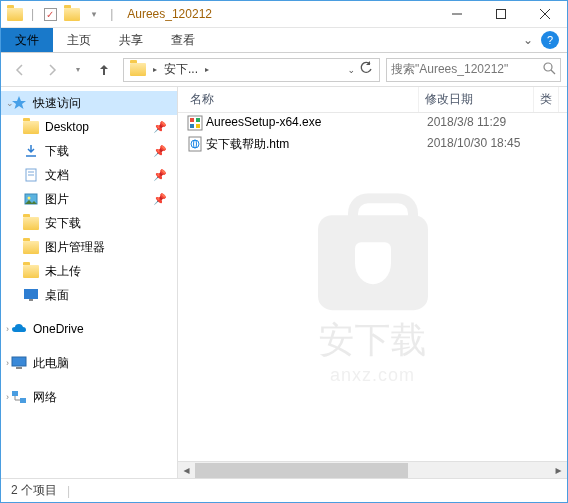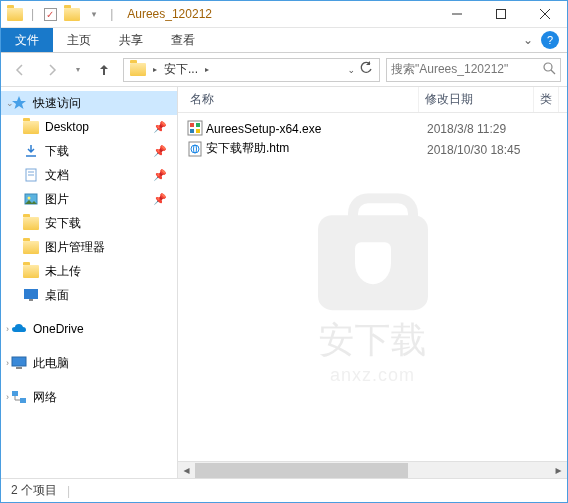--- a/index.html
+++ b/index.html
@@ -7,21 +7,21 @@
 .window { border: 1px solid #4a9de0; width: 568px; height: 503px; display: flex; flex-direction: column; position: relative; }
 .titlebar { height: 27px; background: #fff; display: flex; align-items: center; border-bottom: 1px solid #e5e5e5; }
 .title-icons { display: flex; align-items: center; gap: 6px; padding: 0 6px; }
 .ti { width: 16px; height: 16px; display: flex; align-items: center; justify-content: center; }
 .title-sep { color: #aaa; margin: 0 2px; }
 .title-text { margin-left: 6px; color: #a16207; }
 .win-controls { margin-left: auto; display: flex; }
 .wc { width: 44px; height: 27px; display: flex; align-items: center; justify-content: center; color: #333; }
 .ribbon-tabs { height: 25px; display: flex; align-items: stretch; background: #fff; border-bottom: 1px solid #d0d0d0; }
 .tab { padding: 0 14px; display: flex; align-items: center; color: #333; cursor: pointer; }
-.tab.file { background: #1979ca; color: #ffffff; text-align: center; }
+.tab.file { background: #1979ca; color: #000000; text-align: center; }
 .ribbon-right { margin-left: auto; display: flex; align-items: center; gap: 8px; padding-right: 8px; }
 .expand-btn { color: #666; }
 .help-btn { width: 18px; height: 18px; border-radius: 50%; background: #1e88e5; color: #fff; display: flex; align-items: center; justify-content: center; font-size: 11px; }
 .navbar { height: 34px; display: flex; align-items: center; gap: 6px; padding: 0 6px; border-bottom: 1px solid #e0e0e0; }
 .nav-arrow { width: 26px; height: 26px; display: flex; align-items: center; justify-content: center; color: #999; border-radius: 2px; }
 .nav-arrow.enabled { color: #555; }
 .breadcrumb { flex: 1; height: 24px; border: 1px solid #ccc; background: #fff; display: flex; align-items: center; padding: 0 2px; }
 .bc-item { padding: 0 4px; height: 22px; display: flex; align-items: center; color: #333; }
 .bc-chev { color: #555; font-size: 8px; padding: 0 3px; }
 .bc-dd { margin-left: auto; display: flex; align-items: center; gap: 4px; padding-right: 4px; }
@@ -36,21 +36,21 @@
 .side-icon { width: 16px; height: 16px; display: flex; align-items: center; justify-content: center; }
 .side-label { color: #000; }
 .pin { margin-left: auto; margin-right: 10px; color: #888; font-size: 11px; }
 .side-group-gap { height: 10px; }
 .main { flex: 1; display: flex; flex-direction: column; overflow: hidden; }
 .columns { height: 26px; display: flex; align-items: center; border-bottom: 1px solid #e8e8e8; color: #4a5568; padding-left: 6px; }
 .col { padding: 0 6px; border-right: 1px solid #f0f0f0; height: 100%; display: flex; align-items: center; }
 .col.name { width: 235px; }
 .col.date { width: 115px; }
 .files { flex: 1; overflow: auto; padding-top: 2px; position: relative; }
-.file-row { height: 21px; display: flex; align-items: flex-end; padding-left: 8px; }
+.file-row { height: 21px; display: flex; align-items: flex-start; padding-left: 8px; }
 .f-icon { width: 18px; height: 16px; display: flex; align-items: center; justify-content: center; }
 .f-name { width: 217px; padding-left: 2px; color: #000; }
 .f-date { width: 115px; color: #666; padding-left: 6px; }
 .f-type { color: #666; padding-left: 6px; }
 .watermark { position: absolute; left: 50%; top: 50%; transform: translate(-50%, -42%); opacity: 0.13; text-align: center; pointer-events: none; }
 .wm-bag { width: 110px; height: 95px; background: #888; border-radius: 14px; margin: 0 auto 6px; position: relative; }
 .wm-bag::before { content: ""; position: absolute; top: -22px; left: 30px; width: 50px; height: 30px; border: 10px solid #888; border-bottom: none; border-radius: 20px 20px 0 0; }
 .wm-shield { position: absolute; left: 50%; top: 50%; transform: translate(-50%, -50%); width: 36px; height: 42px; background: #fff; border-radius: 6px 6px 50% 50%; }
 .wm-text { font-size: 36px; color: #666; font-weight: 400; }
 .wm-sub { font-size: 18px; color: #888; letter-spacing: 1px; }

